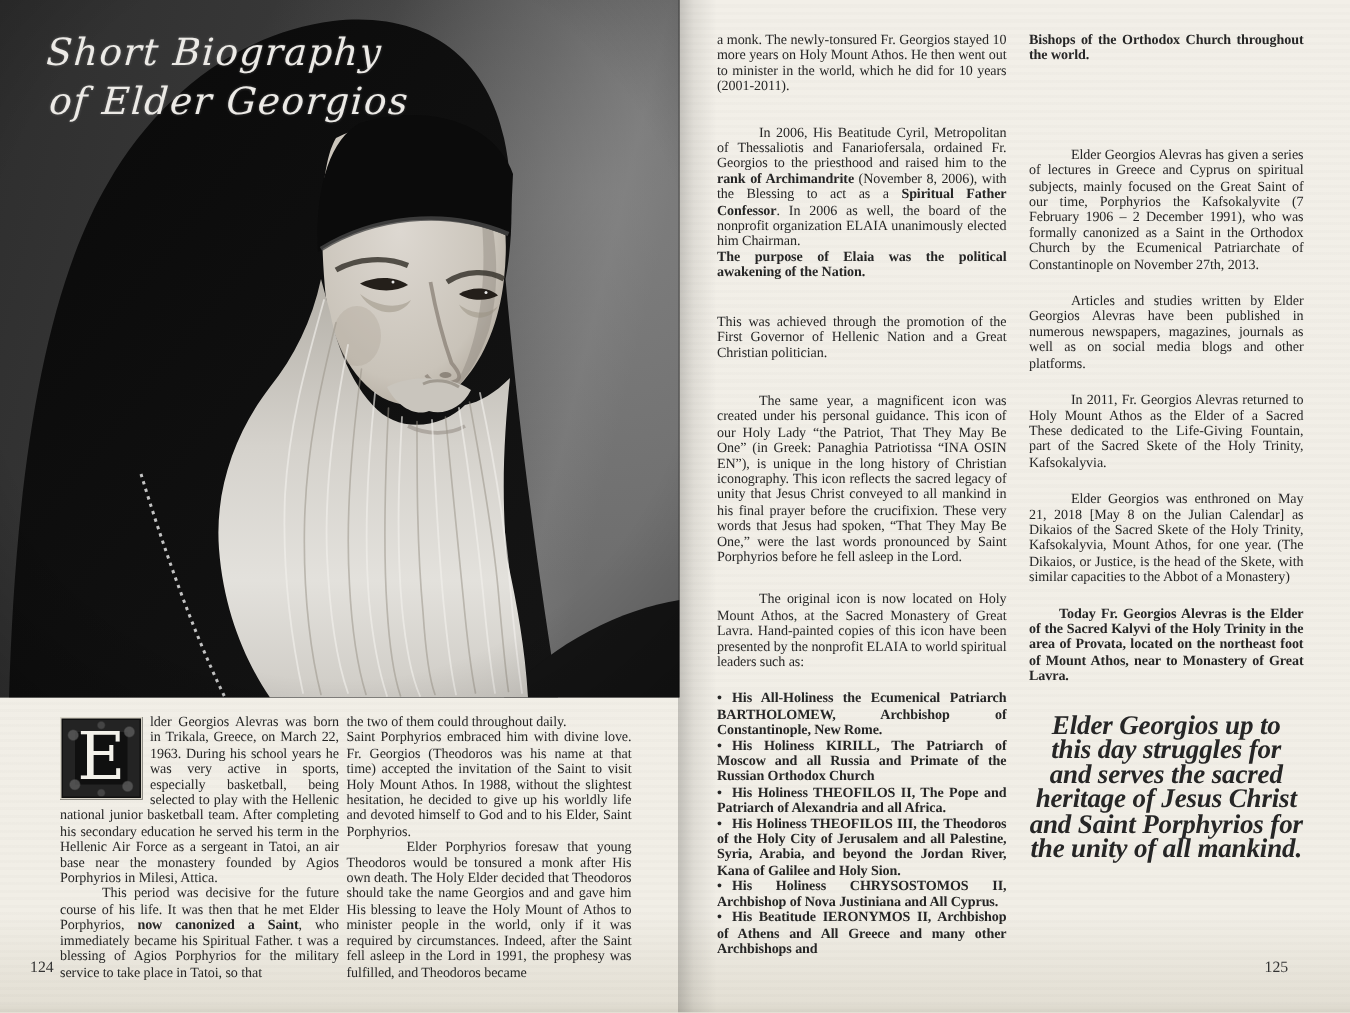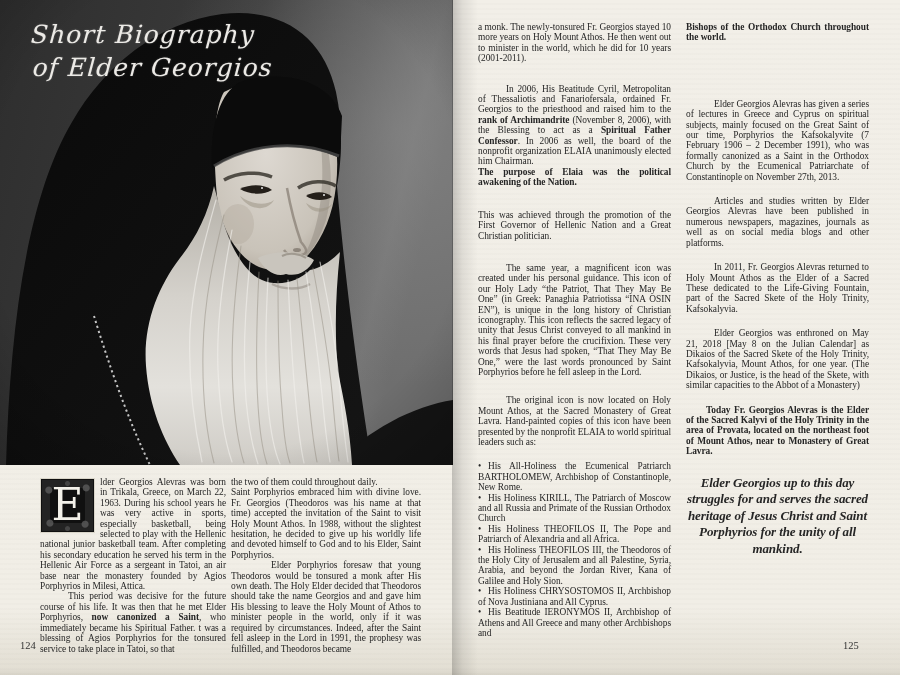--- a/index.html
+++ b/index.html
@@ -44,24 +44,24 @@
     text-indent:0;box-shadow:inset 0 0 0 1px #d9d5c9, inset 0 0 0 2px #101010, inset 0 0 0 10px rgba(90,90,90,.25);
     background-image:
       radial-gradient(circle at 16% 22%,#4c4c4c 0 3px,transparent 4px),
       radial-gradient(circle at 84% 18%,#4c4c4c 0 3px,transparent 4px),
       radial-gradient(circle at 18% 82%,#4c4c4c 0 3px,transparent 4px),
       radial-gradient(circle at 82% 84%,#4c4c4c 0 3px,transparent 4px),
       radial-gradient(circle at 50% 10%,#3c3c3c 0 2px,transparent 3px),
       radial-gradient(circle at 50% 92%,#3c3c3c 0 2px,transparent 3px);}
 
   .bullets p{margin:0;}
-  .bullets .bl{font-weight:normal;}
+  .bullets .bl{font-weight:bold;}
   .bglyph{display:inline-block;width:10px;}
 
-  .final-quote{font-size:13px;line-height:16.5px;font-weight:bold;font-style:italic;
+  .final-quote{font-size:18px;line-height:16.5px;font-weight:bold;font-style:italic;
     text-align:center;text-indent:0;letter-spacing:-.1px;}
 
   .pagenum{position:absolute;font-size:10.5px;color:#333;}
   .pn-left{left:20px;top:640px;}
   .pn-right{left:843px;top:640px;}
 </style>
 </head>
 <body>
 
 <div class="spread">
@@ -161,21 +161,21 @@
         <div class="t1">Short Biography</div>
         <div class="t2">of Elder Georgios</div>
       </div>
     </figure>
 
     <div class="col col-l1">
       <p class="body">
         <span class="dropcap">E</span><span>lder Georgios Alevras was born in Trikala, Greece, on March 22, 1963. During his school years he was very active in sports, especially basketball, being selected to play with the Hellenic national junior basketball team. After completing his secondary education he served his term in the Hellenic Air Force as a sergeant in Tatoi, an air base near the monastery founded by Agios Porphyrios in Milesi, Attica.</span>
       </p>
       <p class="body ind28">
-        <span>This period was decisive for the future course of his life. It was then that he met Elder Porphyrios, </span><b>now canonized a Saint</b><span>, who immediately became his Spiritual Father. t was a blessing of Agios Porphyrios for the tonsured service to take place in Tatoi, so that</span>
+        <span>This period was decisive for the future course of his life. It was then that he met Elder Porphyrios, </span><b>now canonized a Saint</b><span>, who immediately became his Spiritual Father. t was a blessing of Agios Porphyrios for the military service to take place in Tatoi, so that</span>
       </p>
     </div>
 
     <div class="col col-l2">
       <p class="body">the two of them could throughout daily.</p>
       <p class="body">Saint Porphyrios embraced him with divine love. Fr. Georgios (Theodoros was his name at that time) accepted the invitation of the Saint to visit Holy Mount Athos. In 1988, without the slightest hesitation, he decided to give up his worldly life and devoted himself to God and to his Elder, Saint Porphyrios.</p>
       <p class="body ind40">Elder Porphyrios foresaw that young Theodoros would be tonsured a monk after His own death. The Holy Elder decided that Theodoros should take the name Georgios and and gave him His blessing to leave the Holy Mount of Athos to minister people in the world, only if it was required by circumstances. Indeed, after the Saint fell asleep in the Lord in 1991, the prophesy was fulfilled, and Theodoros became</p>
     </div>
 
     <div class="pagenum pn-left">124</div>

